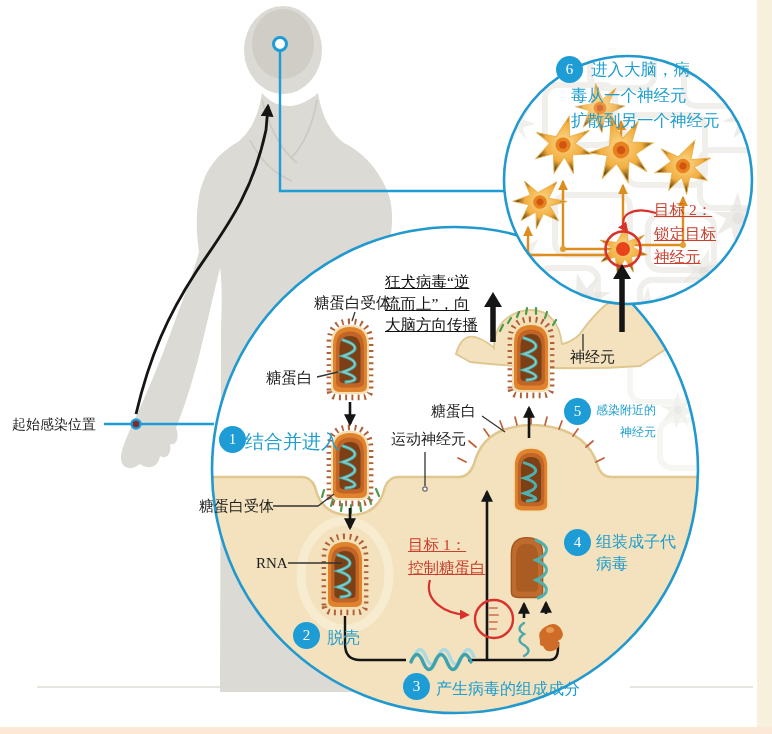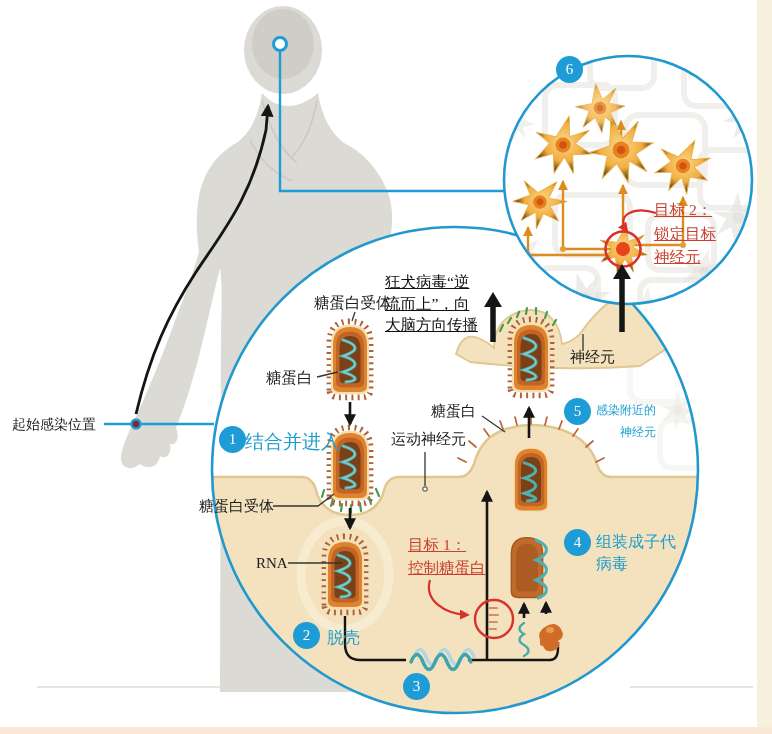--- a/index.html
+++ b/index.html
@@ -298,20 +298,21 @@
 <div class="badge" style="left:219px;top:426px;">1</div>
 <div class="steptxt" style="left:245px;top:431px;font-size:19px;">结合并进入</div>
 
 <div class="lbl" style="left:199px;top:498px;">糖蛋白受体</div>
 <div class="lbl" style="left:256px;top:555px;">RNA</div>
 
 <div class="badge" style="left:293px;top:622px;">2</div>
 <div class="steptxt" style="left:327px;top:627px;">脱壳</div>
 
 <div class="badge" style="left:403px;top:673px;">3</div>
+<div class="steptxt" style="left:436px;top:678px;font-size:16px;">产生病毒的组成成分</div>
 
 <div class="note red" style="left:408px;top:533px;line-height:23px;">目标 1：
 控制糖蛋白</div>
 
 <div class="note" style="left:385px;top:271px;color:#111;">狂犬病毒“逆
 流而上”，向
 大脑方向传播</div>
 
 <div class="lbl" style="left:431px;top:403px;">糖蛋白</div>
 <div class="lbl" style="left:391px;top:431px;">运动神经元</div>
@@ -320,18 +321,21 @@
 <div class="steptxt" style="left:596px;top:531px;font-size:16px;font-family:Liberation Serif, serif;">组装成子代
 病毒</div>
 
 <div class="badge" style="left:564px;top:398px;">5</div>
 <div class="steptxt" style="left:596px;top:400px;font-size:12px;text-align:right;">感染附近的
 神经元</div>
 
 <div class="lbl" style="left:570px;top:349px;">神经元</div>
 
 <div class="badge" style="left:556px;top:56px;">6</div>
+<div class="steptxt" style="left:571px;top:57px;width:190px;line-height:25.5px;text-indent:20px;">进入大脑，病
+毒从一个神经元
+扩散到另一个神经元</div>
 
 <div class="note red" style="left:654px;top:198px;line-height:23.5px;">目标 2：
 锁定目标
 神经元</div>
 
 </div>
 
 </body></html>

